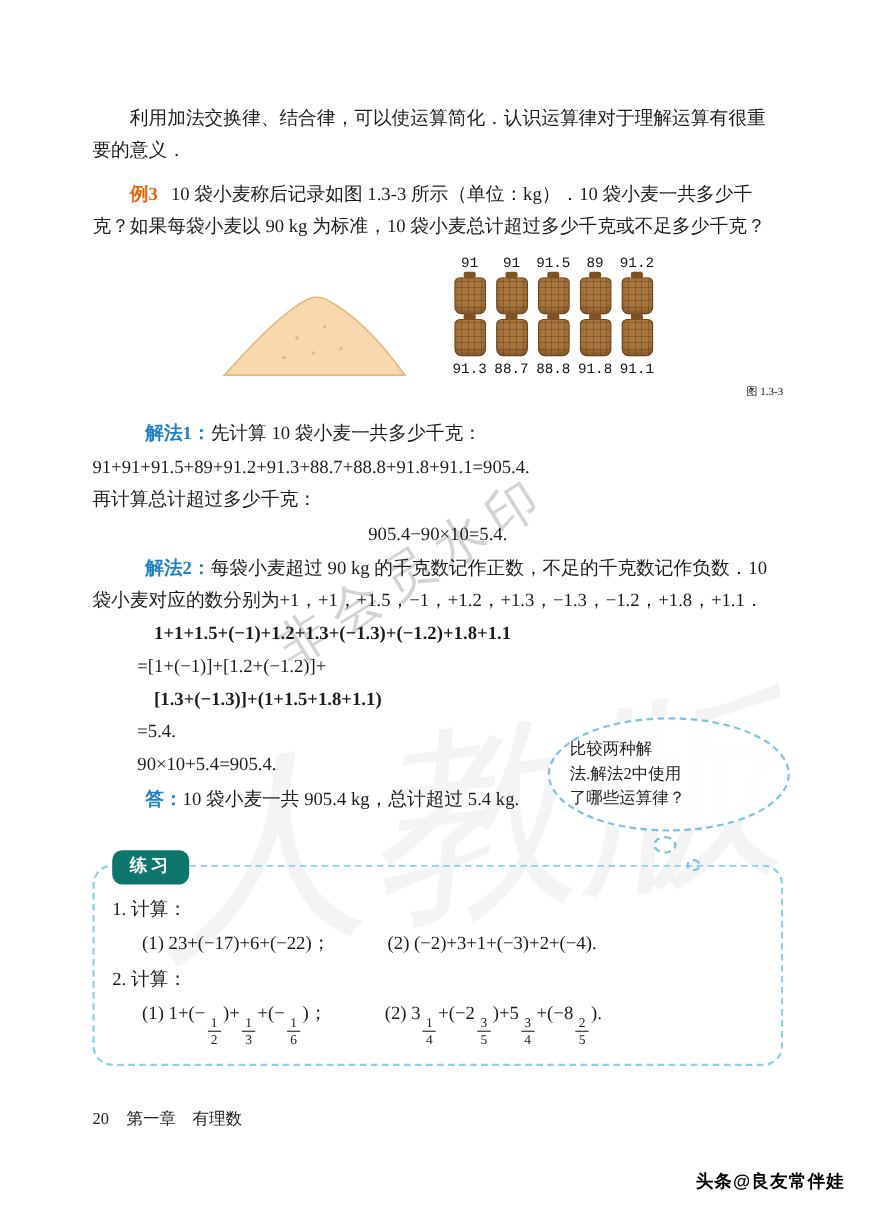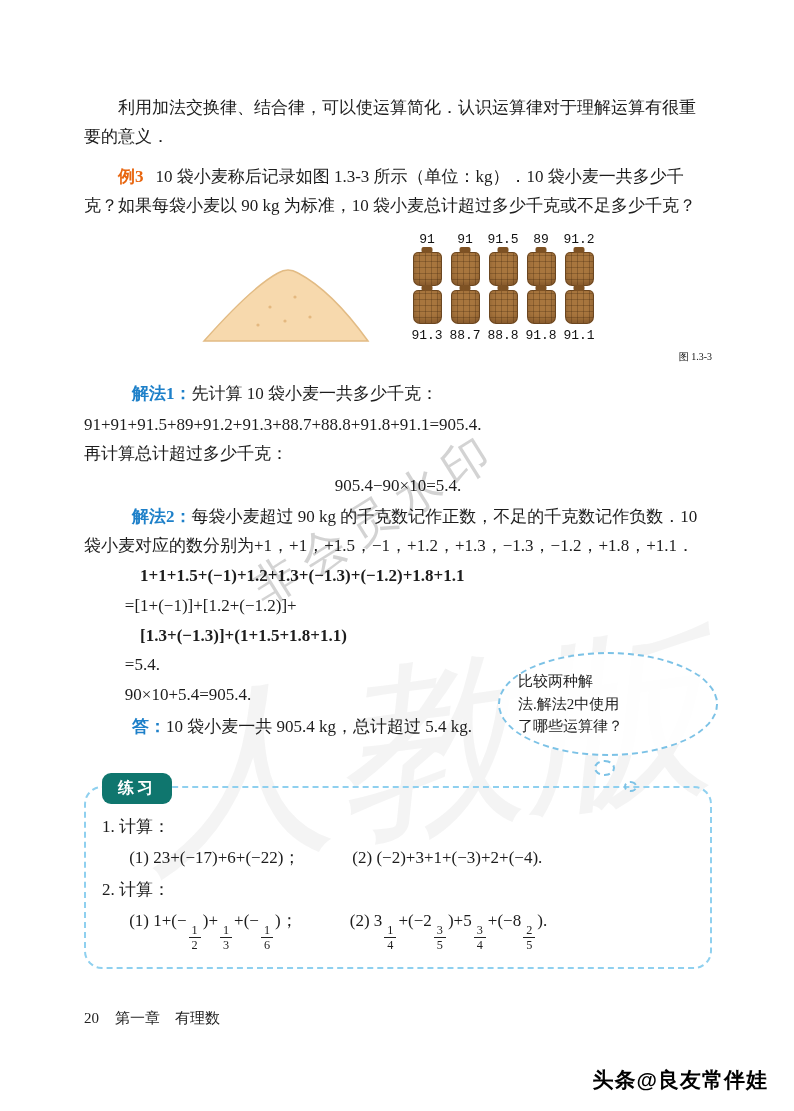--- a/index.html
+++ b/index.html
@@ -46,21 +46,21 @@
   .practice .row{display:flex;gap:52px;padding-left:1.6em;margin:3px 0;align-items:center;flex-wrap:nowrap;}
   .practice p{margin:3px 0;}
   .frac{display:inline-flex;flex-direction:column;vertical-align:-0.6em;text-align:center;
         font-size:.72em;line-height:1.15;margin:0 2px;}
   .frac .num{border-bottom:1px solid #222;padding:0 3px;}
   .frac .den{padding:0 3px;}
 
   
   .footer{position:absolute;left:84px;top:1006px;font-size:15px;color:#222;}
   .footer .pnum{margin-right:16px;}
-  .brand{position:absolute;right:26px;top:1062px;font-size:21px;font-weight:bold;color:#000;
+  .brand{position:absolute;right:26px;top:1062px;font-size:16px;font-weight:bold;color:#000;
          font-family:"Liberation Sans",sans-serif;letter-spacing:1px;}
   .wm-diag{position:absolute;left:235px;top:480px;font-size:46px;color:rgba(110,110,110,.30);
            transform:rotate(-32deg);letter-spacing:10px;pointer-events:none;white-space:nowrap;}
   .wm-big{position:absolute;left:140px;top:590px;font-size:190px;color:rgba(130,130,130,.09);
           transform:rotate(-8deg);pointer-events:none;white-space:nowrap;font-style:italic;}
 </style>
 </head>
 <body>
 
 <div class="page">

